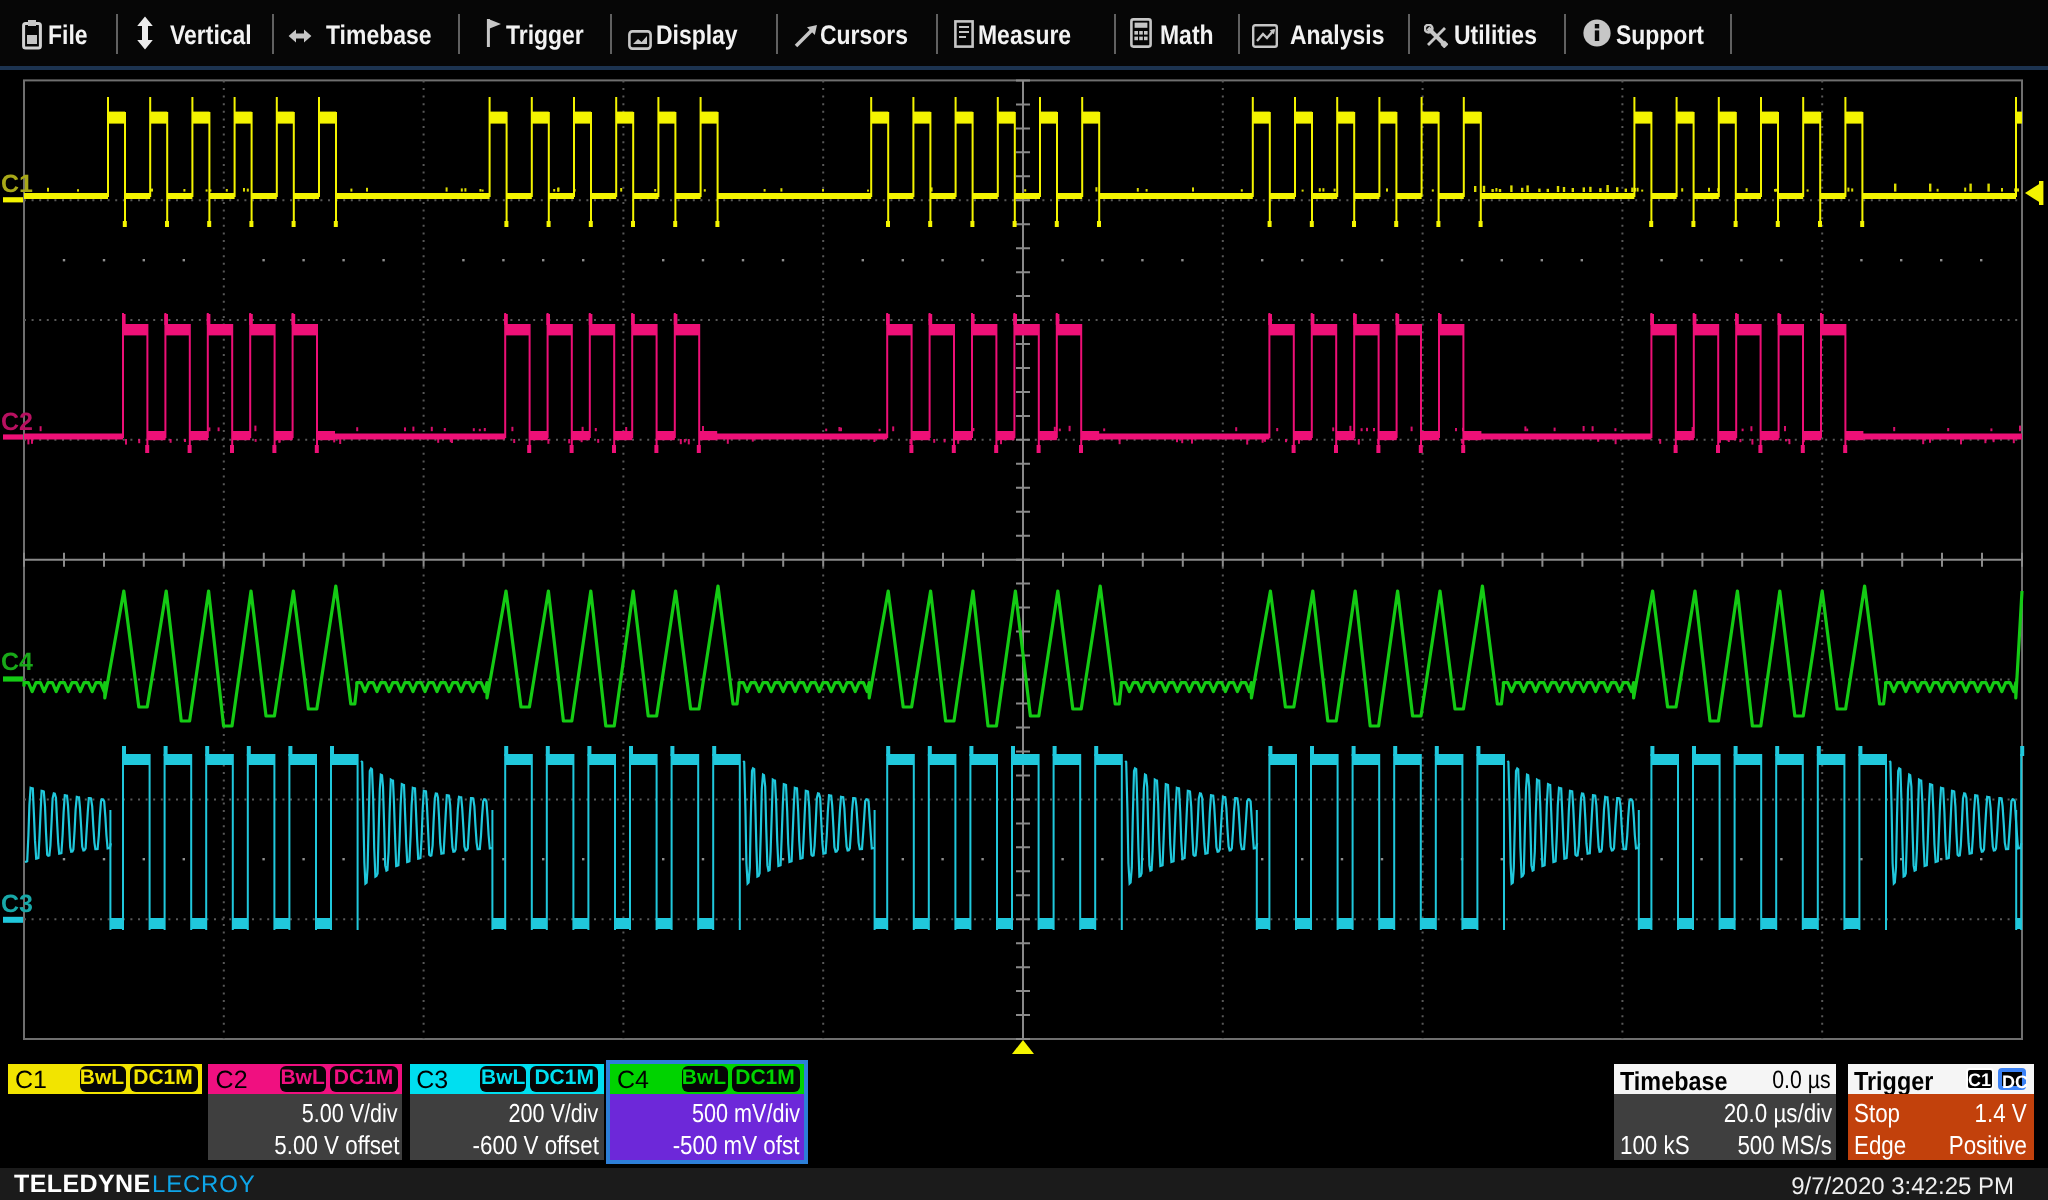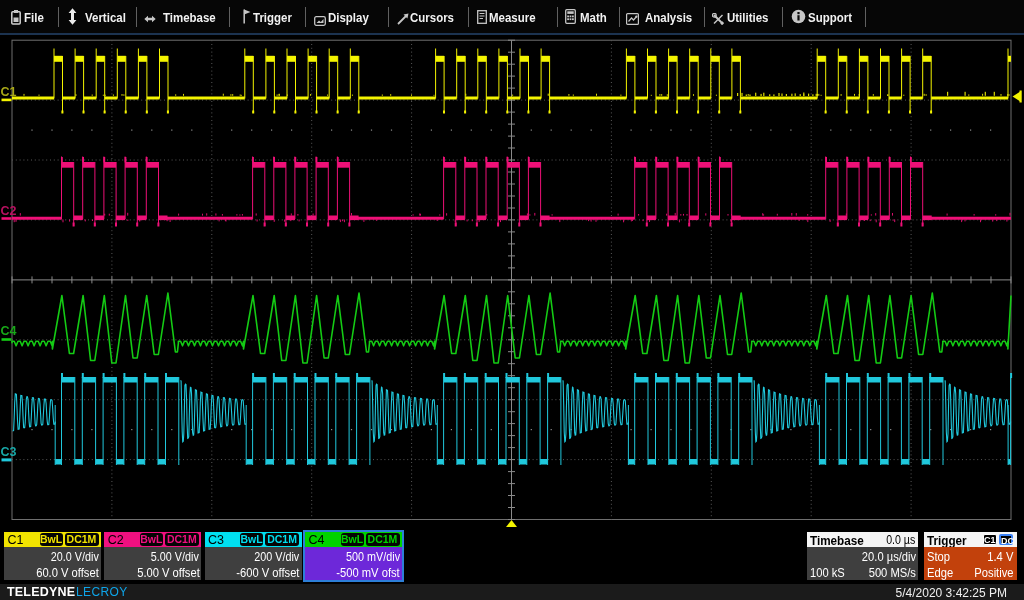--- a/index.html
+++ b/index.html
@@ -661,24 +661,20 @@
       <path d="M1012.5,96.5L1020,91.8V101.2Z" fill="#f4f400"></path>
       <rect x="1019.5" y="90.5" width="2.2" height="12" fill="#f4f400"></rect>
       <path d="M511.5,520L517,527H506Z" fill="#f4f400"></path>
     </svg>
 <div style="position:absolute;left:4px;top:531.5px;width:97px;height:48.5px;">
       <div style="position:absolute;left:0;top:0;width:97px;height:15.5px;background:#f2e400">
         <div style="position:absolute;left:3.5px;top:1px;font-size:12.5px;color:#000">C1</div>
         <div style="background:#050505;border-radius:3px;color:#f2e400;font-size:10.5px;font-weight:bold;text-align:center;line-height:13.5px;height:13.5px;position:absolute;top:1px;left:35.5px;width:23px">BwL</div>
         <div style="background:#050505;border-radius:3px;color:#f2e400;font-size:10.5px;font-weight:bold;text-align:center;line-height:13.5px;height:13.5px;position:absolute;top:1px;left:60.5px;width:34px">DC1M</div>
       </div>
-      <div style="position:absolute;left:0;top:15.5px;width:97px;height:33px;background:#3f3f3f">
-        <div style="position:absolute;right:2px;top:2px;font-size:13px;color:#fff;transform:scaleX(0.83);transform-origin:100% 50%;white-space:nowrap">20.0 V/div</div>
-        <div style="position:absolute;right:2px;top:17.5px;font-size:13px;color:#fff;transform:scaleX(0.86);transform-origin:100% 50%;white-space:nowrap">60.0 V offset</div>
-      </div>
     </div>
     <div style="position:absolute;left:104.3px;top:531.5px;width:97px;height:48.5px;">
       <div style="position:absolute;left:0;top:0;width:97px;height:15.5px;background:#f01080">
         <div style="position:absolute;left:3.5px;top:1px;font-size:12.5px;color:#000">C2</div>
         <div style="background:#050505;border-radius:3px;color:#f01080;font-size:10.5px;font-weight:bold;text-align:center;line-height:13.5px;height:13.5px;position:absolute;top:1px;left:35.5px;width:23px">BwL</div>
         <div style="background:#050505;border-radius:3px;color:#f01080;font-size:10.5px;font-weight:bold;text-align:center;line-height:13.5px;height:13.5px;position:absolute;top:1px;left:60.5px;width:34px">DC1M</div>
       </div>
       <div style="position:absolute;left:0;top:15.5px;width:97px;height:33px;background:#3f3f3f">
         <div style="position:absolute;right:2px;top:2px;font-size:13px;color:#fff;transform:scaleX(0.83);transform-origin:100% 50%;white-space:nowrap">5.00 V/div</div>
         <div style="position:absolute;right:2px;top:17.5px;font-size:13px;color:#fff;transform:scaleX(0.86);transform-origin:100% 50%;white-space:nowrap">5.00 V offset</div>
@@ -726,14 +722,14 @@
       <div style="position:absolute;left:0;top:15.5px;width:93px;height:33px;background:#c2410c">
         <div style="position:absolute;left:3px;top:2px;font-size:13px;color:#fff;transform:scaleX(0.86);transform-origin:0 50%;white-space:nowrap">Stop</div>
         <div style="position:absolute;right:3px;top:2px;font-size:13px;color:#fff;transform:scaleX(0.86);transform-origin:100% 50%;white-space:nowrap">1.4 V</div>
         <div style="position:absolute;left:3px;top:17.5px;font-size:13px;color:#fff;transform:scaleX(0.86);transform-origin:0 50%;white-space:nowrap">Edge</div>
         <div style="position:absolute;right:3px;top:17.5px;font-size:13px;color:#fff;transform:scaleX(0.86);transform-origin:100% 50%;white-space:nowrap">Positive</div>
       </div>
     </div>
 <div style="position:absolute;left:0;top:583.5px;width:1024px;height:17px;background:#1b1b1b">
 <span style="position:absolute;left:7px;top:1.5px;font-size:12.5px;font-weight:bold;color:#fff;letter-spacing:0.2px">TELEDYNE</span>
 <span style="position:absolute;left:76px;top:1.5px;font-size:12px;color:#0ea5e9;letter-spacing:0.4px">LECROY</span>
-<span style="position:absolute;right:17px;top:2px;font-size:12px;color:#f0f0f0">5/4/2020 3:42:25 PM</span>
+<span style="position:absolute;right:17px;top:2px;font-size:12px;color:#f0f0f0">9/7/2020 3:42:25 PM</span>
 </div>
 </div>
 </body></html>

